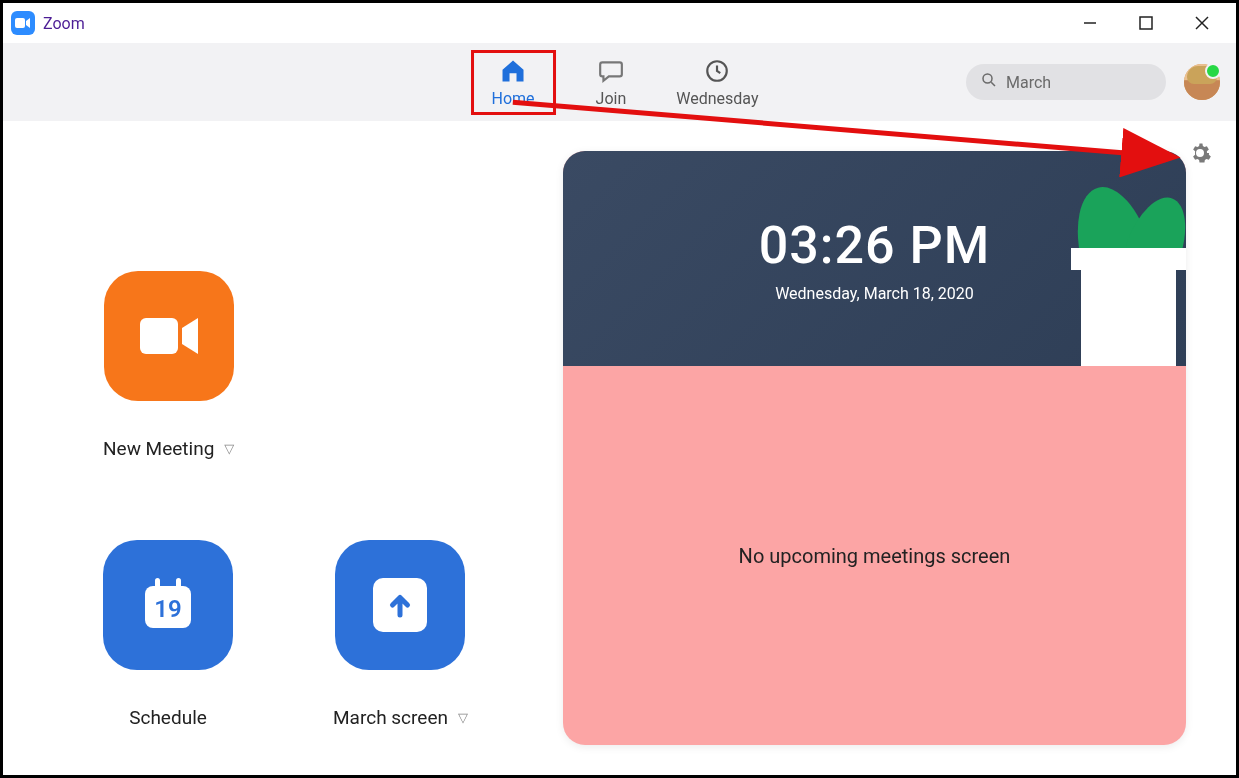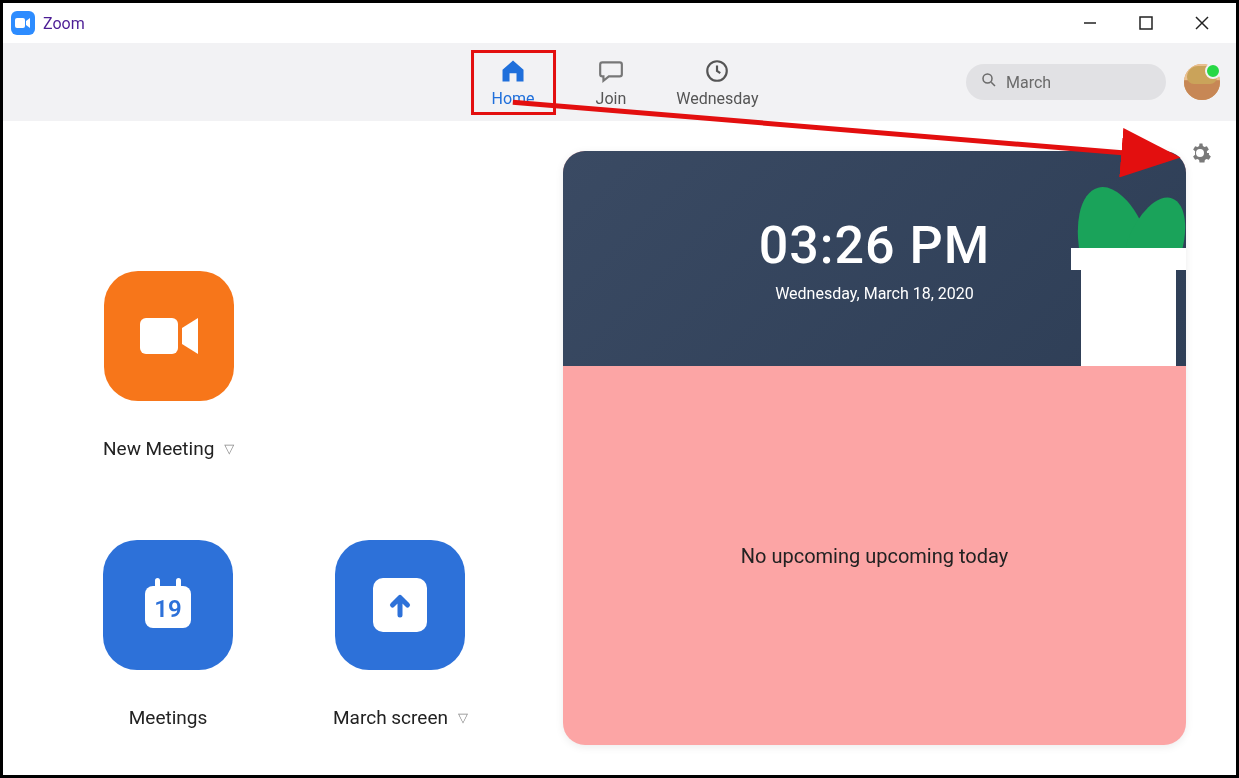--- a/index.html
+++ b/index.html
@@ -261,21 +261,21 @@
       <div class="tile">
         <div class="tile-btn blue">
           <svg width="70" height="70" viewBox="0 0 70 70">
             <rect x="12" y="16" width="46" height="42" rx="8" fill="#fff"></rect>
             <rect x="22" y="8" width="5" height="14" rx="2.5" fill="#fff"></rect>
             <rect x="43" y="8" width="5" height="14" rx="2.5" fill="#fff"></rect>
             <text x="35" y="47" font-size="24" font-weight="600" fill="#2d71d9" text-anchor="middle">19</text>
           </svg>
         </div>
         <div class="tile-label">
-            <span>Meetings</span>
+            <span>Schedule</span>
           </div>
       </div>
       <div class="tile">
         <div class="tile-btn blue">
           <div class="tile-inner">
             <svg width="30" height="30" viewBox="0 0 24 24">
                 <path d="M12 20 V6 M6 12 L12 6 L18 12" fill="none" stroke="#2d71d9" stroke-width="4" stroke-linecap="round" stroke-linejoin="round"></path>
               </svg>
           </div>
         </div>
@@ -291,21 +291,21 @@
     <div class="right-hero">
       <div class="hero-time">03:26 PM</div>
       <div class="hero-date">Wednesday, March 18, 2020</div>
       <div class="plant">
         <div class="leaf1"></div>
           <div class="leaf2"></div>
           <div class="pot"></div>
       </div>
     </div>
     <div class="right-body">
-      <span>No upcoming upcoming today</span>
+      <span>No upcoming meetings screen</span>
     </div>
   </div>
 </div>
 
 <svg class="annot" viewBox="0 0 1239 778">
   <defs>
     <marker id="arrowhead" markerWidth="12" markerHeight="10" refX="10" refY="5" orient="auto">
       <polygon points="0 0, 12 5, 0 10" fill="#e30f0f"></polygon>
     </marker>
   </defs>

